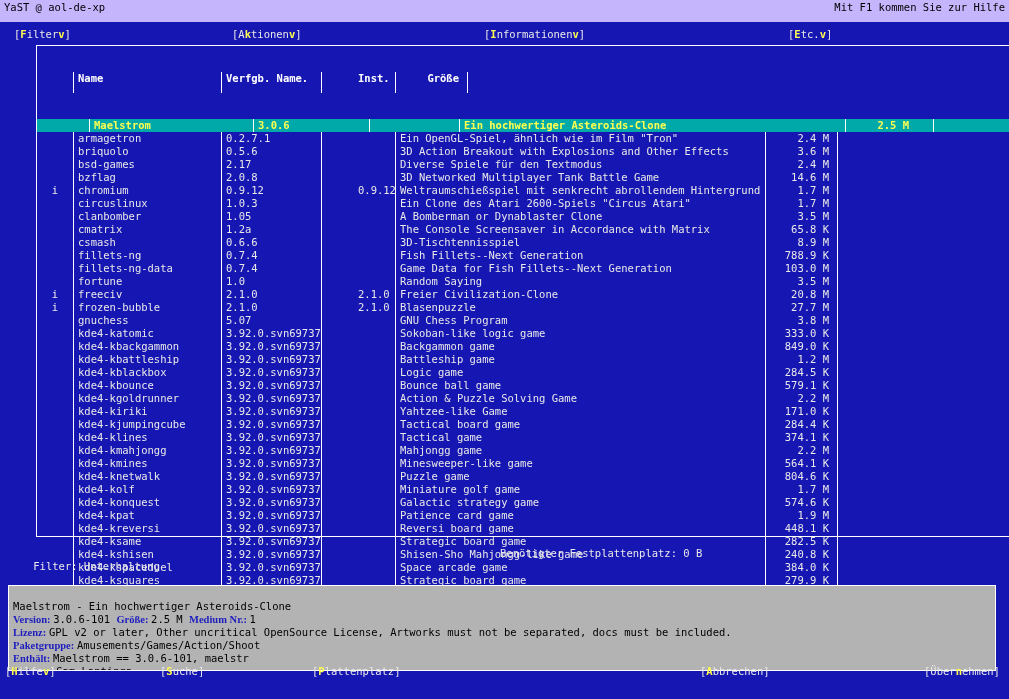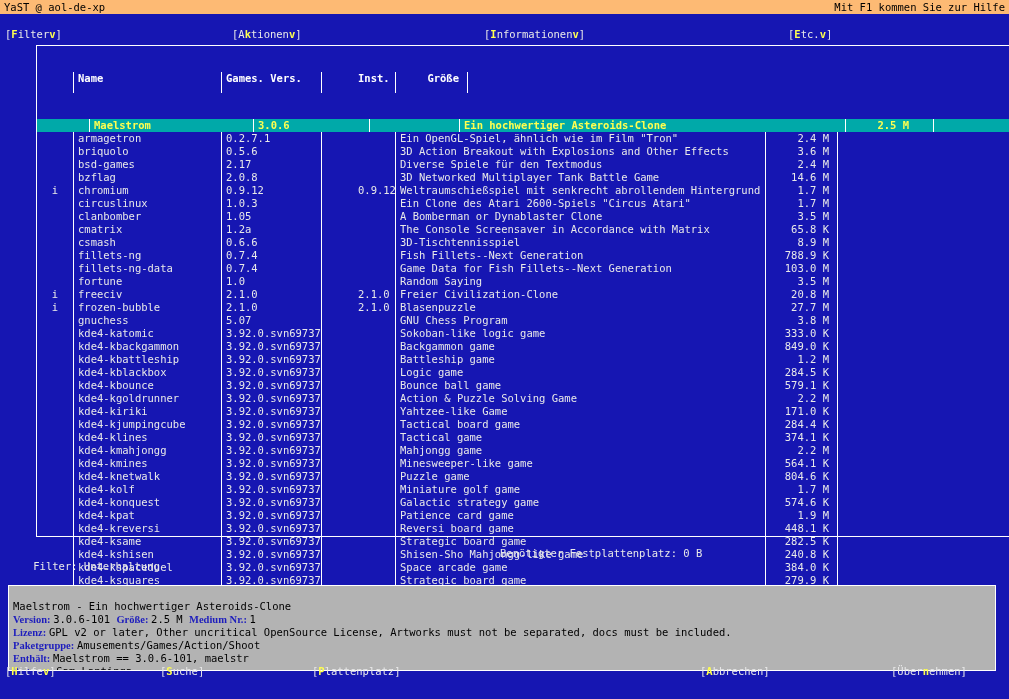--- a/index.html
+++ b/index.html
@@ -5,39 +5,39 @@
   * { margin:0; padding:0; box-sizing:border-box; }
   html,body { background:#000; }
   #screen {
     position:relative; width:1009px; height:699px; overflow:hidden;
     background:#1616b2; color:#e9e9e9;
     font-family:"DejaVu Sans Mono", monospace;
     font-size:10.5px; line-height:13px; white-space:pre;
   }
   
   .topbar {
-    position:absolute; top:0; left:0; right:0; height:14px; line-height:14px;
-    background:#fdba74; color:#000;
+    position:absolute; top:0; left:0; right:0; height:22px; line-height:14px;
+    background:#c4b5fd; color:#000;
     display:flex; justify-content:space-between; padding:0 4px;
   }
   
   .menubar, .footer { position:absolute; left:0; right:0; height:13px; }
   .menubar { top:28px; }
   .footer  { top:665px; }
   .tbtn { position:absolute; white-space:pre; color:#e9e9e9; cursor:default; }
   .tbtn .hot { color:#ffff4f; font-weight:bold; }
-  .menubar .tbtn:nth-child(1){ left:5px; }
+  .menubar .tbtn:nth-child(1){ left:14px; }
   .menubar .tbtn:nth-child(2){ left:232px; }
   .menubar .tbtn:nth-child(3){ left:484px; }
   .menubar .tbtn:nth-child(4){ left:788px; }
   .footer .tbtn:nth-child(1){ left:5px; }
   .footer .tbtn:nth-child(2){ left:160px; }
   .footer .tbtn:nth-child(3){ left:312px; }
   .footer .tbtn:nth-child(4){ left:700px; }
-  .footer .tbtn:nth-child(5){ left:891px; }
+  .footer .tbtn:nth-child(5){ left:924px; }
   
   .tablebox {
     position:absolute; top:45px; left:8px; width:988px; height:492px;
     border:1px solid #ffffff;
     margin-left:28px;
   }
   .thead { display:flex; height:21px; align-items:flex-end; font-weight:bold; color:#ffffff; }
   .row { display:flex; height:13px; }
   .row.selected { background:#00a9a9; color:#ffff4f; font-weight:bold;gap:16px; }
   .cell { overflow:hidden; white-space:pre; padding-left:4px; height:100%; }
@@ -70,21 +70,21 @@
     <span>YaST @ aol-de-xp</span>
     <span>Mit F1 kommen Sie zur Hilfe</span>
   </div>
 
   <div class="menubar" id="menubar"><span class="tbtn"><span>[</span><span class="hot">F</span><span>ilter</span><span class="hot">v</span><span>]</span></span><span class="tbtn"><span>[</span><span>A</span><span class="hot">k</span><span>tionen</span><span class="hot">v</span><span>]</span></span><span class="tbtn"><span>[</span><span class="hot">I</span><span>nformationen</span><span class="hot">v</span><span>]</span></span><span class="tbtn"><span>[</span><span class="hot">E</span><span>tc.</span><span class="hot">v</span><span>]</span></span></div>
 
   <div class="tablebox">
     <div class="thead">
       <div class="cell c0"></div>
       <div class="cell c1">Name</div>
-      <div class="cell c2">Games. Vers.</div>
+      <div class="cell c2">Verfgb. Name.</div>
       <div class="cell c3">Inst. Vers.</div>
       <div class="cell c5">Größe</div>
       <div class="cell c6"></div>
     </div>
     <div id="rows"><div class="row selected"><div class="cell c0"></div><div class="cell c1">Maelstrom</div><div class="cell c2">3.0.6</div><div class="cell c3"></div><div class="cell c4">Ein hochwertiger Asteroids-Clone</div><div class="cell c5">2.5 M</div><div class="cell c6"></div></div><div class="row"><div class="cell c0"></div><div class="cell c1">armagetron</div><div class="cell c2">0.2.7.1</div><div class="cell c3"></div><div class="cell c4">Ein OpenGL-Spiel, ähnlich wie im Film "Tron"</div><div class="cell c5">2.4 M</div><div class="cell c6"></div></div><div class="row"><div class="cell c0"></div><div class="cell c1">briquolo</div><div class="cell c2">0.5.6</div><div class="cell c3"></div><div class="cell c4">3D Action Breakout with Explosions and Other Effects</div><div class="cell c5">3.6 M</div><div class="cell c6"></div></div><div class="row"><div class="cell c0"></div><div class="cell c1">bsd-games</div><div class="cell c2">2.17</div><div class="cell c3"></div><div class="cell c4">Diverse Spiele für den Textmodus</div><div class="cell c5">2.4 M</div><div class="cell c6"></div></div><div class="row"><div class="cell c0"></div><div class="cell c1">bzflag</div><div class="cell c2">2.0.8</div><div class="cell c3"></div><div class="cell c4">3D Networked Multiplayer Tank Battle Game</div><div class="cell c5">14.6 M</div><div class="cell c6"></div></div><div class="row"><div class="cell c0">i</div><div class="cell c1">chromium</div><div class="cell c2">0.9.12</div><div class="cell c3">0.9.12</div><div class="cell c4">Weltraumschießspiel mit senkrecht abrollendem Hintergrund</div><div class="cell c5">1.7 M</div><div class="cell c6"></div></div><div class="row"><div class="cell c0"></div><div class="cell c1">circuslinux</div><div class="cell c2">1.0.3</div><div class="cell c3"></div><div class="cell c4">Ein Clone des Atari 2600-Spiels "Circus Atari"</div><div class="cell c5">1.7 M</div><div class="cell c6"></div></div><div class="row"><div class="cell c0"></div><div class="cell c1">clanbomber</div><div class="cell c2">1.05</div><div class="cell c3"></div><div class="cell c4">A Bomberman or Dynablaster Clone</div><div class="cell c5">3.5 M</div><div class="cell c6"></div></div><div class="row"><div class="cell c0"></div><div class="cell c1">cmatrix</div><div class="cell c2">1.2a</div><div class="cell c3"></div><div class="cell c4">The Console Screensaver in Accordance with Matrix</div><div class="cell c5">65.8 K</div><div class="cell c6"></div></div><div class="row"><div class="cell c0"></div><div class="cell c1">csmash</div><div class="cell c2">0.6.6</div><div class="cell c3"></div><div class="cell c4">3D-Tischtennisspiel</div><div class="cell c5">8.9 M</div><div class="cell c6"></div></div><div class="row"><div class="cell c0"></div><div class="cell c1">fillets-ng</div><div class="cell c2">0.7.4</div><div class="cell c3"></div><div class="cell c4">Fish Fillets--Next Generation</div><div class="cell c5">788.9 K</div><div class="cell c6"></div></div><div class="row"><div class="cell c0"></div><div class="cell c1">fillets-ng-data</div><div class="cell c2">0.7.4</div><div class="cell c3"></div><div class="cell c4">Game Data for Fish Fillets--Next Generation</div><div class="cell c5">103.0 M</div><div class="cell c6"></div></div><div class="row"><div class="cell c0"></div><div class="cell c1">fortune</div><div class="cell c2">1.0</div><div class="cell c3"></div><div class="cell c4">Random Saying</div><div class="cell c5">3.5 M</div><div class="cell c6"></div></div><div class="row"><div class="cell c0">i</div><div class="cell c1">freeciv</div><div class="cell c2">2.1.0</div><div class="cell c3">2.1.0</div><div class="cell c4">Freier Civilization-Clone</div><div class="cell c5">20.8 M</div><div class="cell c6"></div></div><div class="row"><div class="cell c0">i</div><div class="cell c1">frozen-bubble</div><div class="cell c2">2.1.0</div><div class="cell c3">2.1.0</div><div class="cell c4">Blasenpuzzle</div><div class="cell c5">27.7 M</div><div class="cell c6"></div></div><div class="row"><div class="cell c0"></div><div class="cell c1">gnuchess</div><div class="cell c2">5.07</div><div class="cell c3"></div><div class="cell c4">GNU Chess Program</div><div class="cell c5">3.8 M</div><div class="cell c6"></div></div><div class="row"><div class="cell c0"></div><div class="cell c1">kde4-katomic</div><div class="cell c2">3.92.0.svn697375</div><div class="cell c3"></div><div class="cell c4">Sokoban-like logic game</div><div class="cell c5">333.0 K</div><div class="cell c6"></div></div><div class="row"><div class="cell c0"></div><div class="cell c1">kde4-kbackgammon</div><div class="cell c2">3.92.0.svn697375</div><div class="cell c3"></div><div class="cell c4">Backgammon game</div><div class="cell c5">849.0 K</div><div class="cell c6"></div></div><div class="row"><div class="cell c0"></div><div class="cell c1">kde4-kbattleship</div><div class="cell c2">3.92.0.svn697375</div><div class="cell c3"></div><div class="cell c4">Battleship game</div><div class="cell c5">1.2 M</div><div class="cell c6"></div></div><div class="row"><div class="cell c0"></div><div class="cell c1">kde4-kblackbox</div><div class="cell c2">3.92.0.svn697375</div><div class="cell c3"></div><div class="cell c4">Logic game</div><div class="cell c5">284.5 K</div><div class="cell c6"></div></div><div class="row"><div class="cell c0"></div><div class="cell c1">kde4-kbounce</div><div class="cell c2">3.92.0.svn697375</div><div class="cell c3"></div><div class="cell c4">Bounce ball game</div><div class="cell c5">579.1 K</div><div class="cell c6"></div></div><div class="row"><div class="cell c0"></div><div class="cell c1">kde4-kgoldrunner</div><div class="cell c2">3.92.0.svn697375</div><div class="cell c3"></div><div class="cell c4">Action &amp; Puzzle Solving Game</div><div class="cell c5">2.2 M</div><div class="cell c6"></div></div><div class="row"><div class="cell c0"></div><div class="cell c1">kde4-kiriki</div><div class="cell c2">3.92.0.svn697375</div><div class="cell c3"></div><div class="cell c4">Yahtzee-like Game</div><div class="cell c5">171.0 K</div><div class="cell c6"></div></div><div class="row"><div class="cell c0"></div><div class="cell c1">kde4-kjumpingcube</div><div class="cell c2">3.92.0.svn697375</div><div class="cell c3"></div><div class="cell c4">Tactical board game</div><div class="cell c5">284.4 K</div><div class="cell c6"></div></div><div class="row"><div class="cell c0"></div><div class="cell c1">kde4-klines</div><div class="cell c2">3.92.0.svn697375</div><div class="cell c3"></div><div class="cell c4">Tactical game</div><div class="cell c5">374.1 K</div><div class="cell c6"></div></div><div class="row"><div class="cell c0"></div><div class="cell c1">kde4-kmahjongg</div><div class="cell c2">3.92.0.svn697375</div><div class="cell c3"></div><div class="cell c4">Mahjongg game</div><div class="cell c5">2.2 M</div><div class="cell c6"></div></div><div class="row"><div class="cell c0"></div><div class="cell c1">kde4-kmines</div><div class="cell c2">3.92.0.svn697375</div><div class="cell c3"></div><div class="cell c4">Minesweeper-like game</div><div class="cell c5">564.1 K</div><div class="cell c6"></div></div><div class="row"><div class="cell c0"></div><div class="cell c1">kde4-knetwalk</div><div class="cell c2">3.92.0.svn697375</div><div class="cell c3"></div><div class="cell c4">Puzzle game</div><div class="cell c5">804.6 K</div><div class="cell c6"></div></div><div class="row"><div class="cell c0"></div><div class="cell c1">kde4-kolf</div><div class="cell c2">3.92.0.svn697375</div><div class="cell c3"></div><div class="cell c4">Miniature golf game</div><div class="cell c5">1.7 M</div><div class="cell c6"></div></div><div class="row"><div class="cell c0"></div><div class="cell c1">kde4-konquest</div><div class="cell c2">3.92.0.svn697375</div><div class="cell c3"></div><div class="cell c4">Galactic strategy game</div><div class="cell c5">574.6 K</div><div class="cell c6"></div></div><div class="row"><div class="cell c0"></div><div class="cell c1">kde4-kpat</div><div class="cell c2">3.92.0.svn697375</div><div class="cell c3"></div><div class="cell c4">Patience card game</div><div class="cell c5">1.9 M</div><div class="cell c6"></div></div><div class="row"><div class="cell c0"></div><div class="cell c1">kde4-kreversi</div><div class="cell c2">3.92.0.svn697375</div><div class="cell c3"></div><div class="cell c4">Reversi board game</div><div class="cell c5">448.1 K</div><div class="cell c6"></div></div><div class="row"><div class="cell c0"></div><div class="cell c1">kde4-ksame</div><div class="cell c2">3.92.0.svn697375</div><div class="cell c3"></div><div class="cell c4">Strategic board game</div><div class="cell c5">282.5 K</div><div class="cell c6"></div></div><div class="row"><div class="cell c0"></div><div class="cell c1">kde4-kshisen</div><div class="cell c2">3.92.0.svn697375</div><div class="cell c3"></div><div class="cell c4">Shisen-Sho Mahjongg-like game</div><div class="cell c5">240.8 K</div><div class="cell c6"></div></div><div class="row"><div class="cell c0"></div><div class="cell c1">kde4-kspaceduel</div><div class="cell c2">3.92.0.svn697375</div><div class="cell c3"></div><div class="cell c4">Space arcade game</div><div class="cell c5">384.0 K</div><div class="cell c6"></div></div><div class="row"><div class="cell c0"></div><div class="cell c1">kde4-ksquares</div><div class="cell c2">3.92.0.svn697375</div><div class="cell c3"></div><div class="cell c4">Strategic board game</div><div class="cell c5">279.9 K</div><div class="cell c6"></div></div></div>
     <div class="scroll-thumb"></div>
   </div>
 
   <div class="statusline">
     <span>Filter: Unterhaltung</span>

